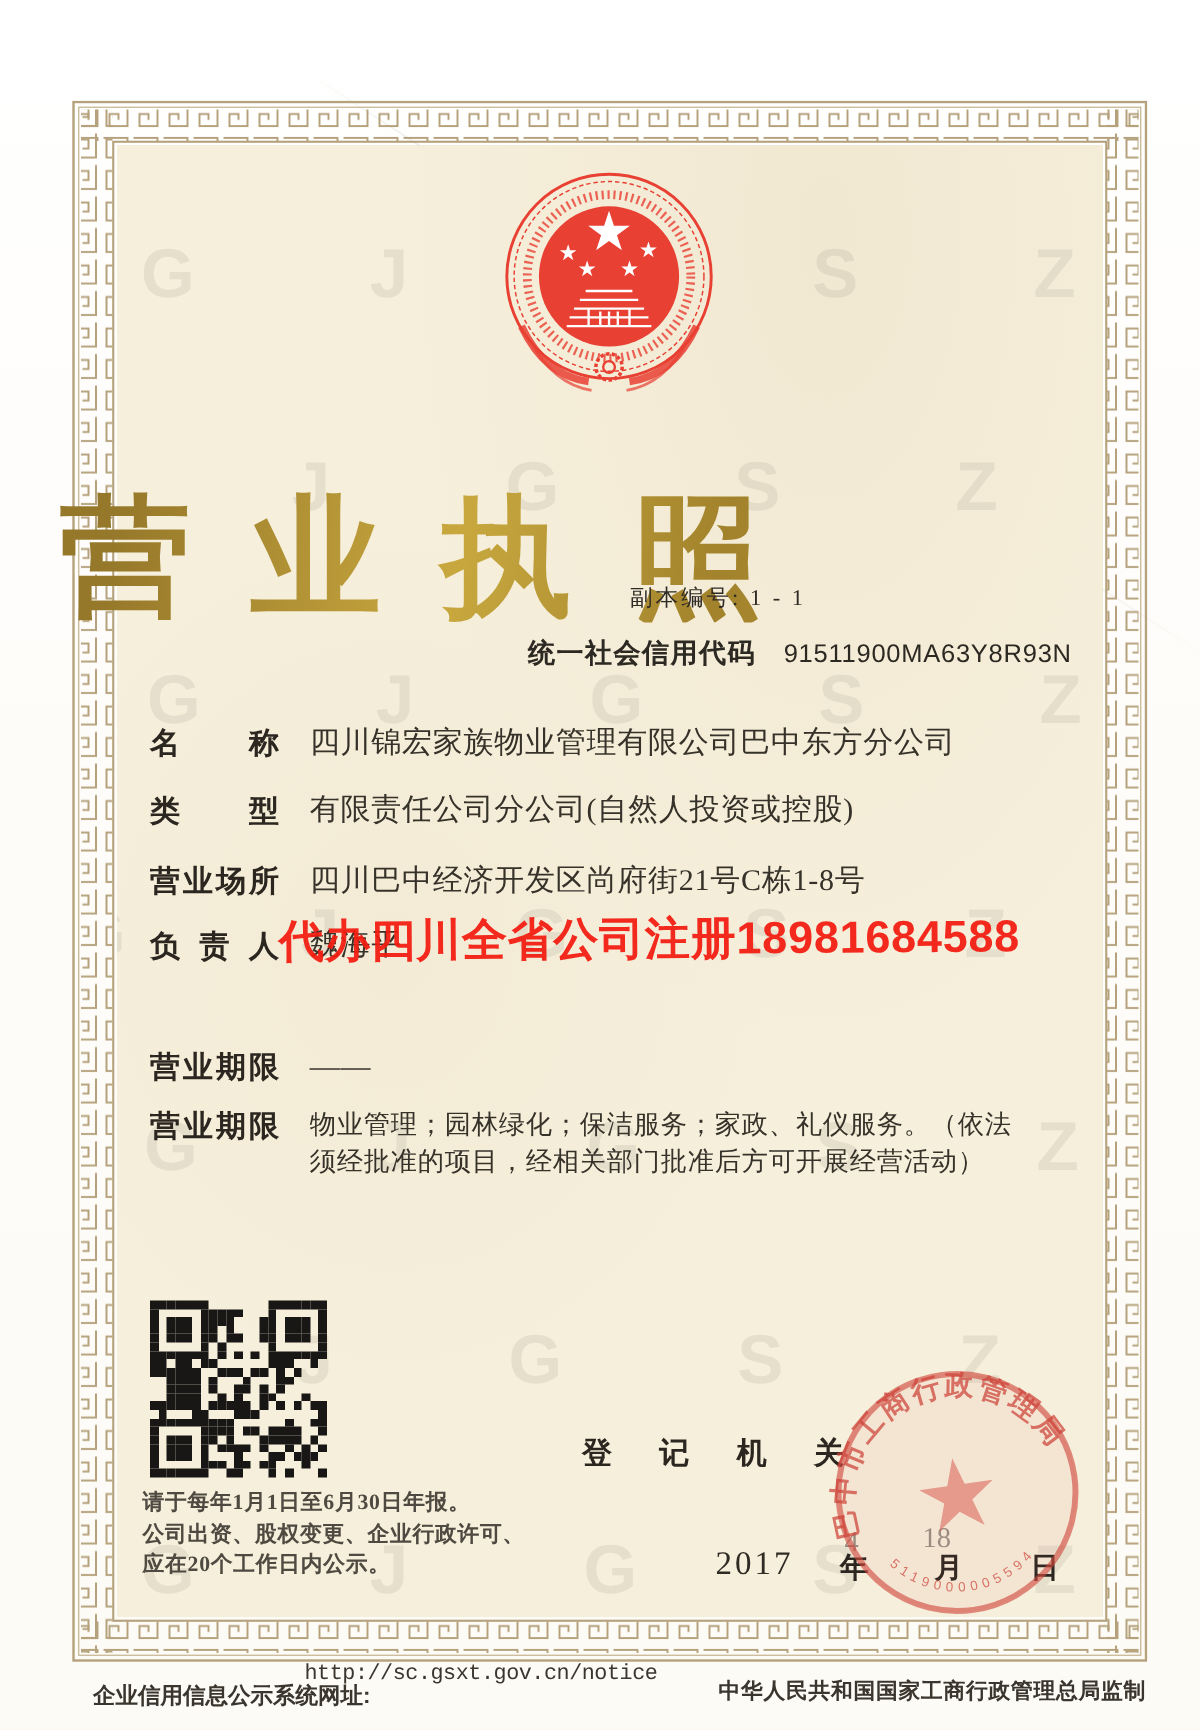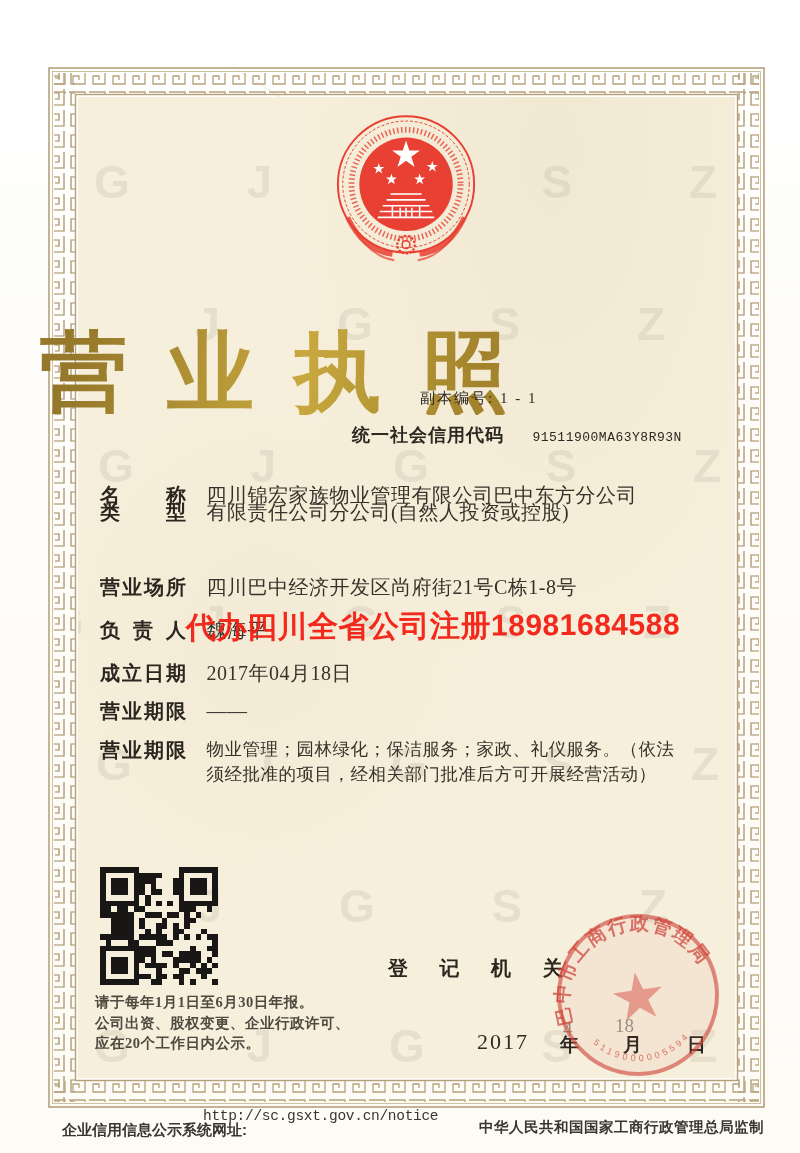--- a/index.html
+++ b/index.html
@@ -59,37 +59,37 @@
     -webkit-text-fill-color:transparent;
     text-shadow:none;line-height:1;margin-top:42px;
   }
   .subtitle{
     position:absolute;left:338px;top:396px;
     font-size:36px;font-weight:700;letter-spacing:5px;color:#ab8c33;
   }
   .creditline{position:absolute;left:352px;top:423px;white-space:nowrap;}
   .creditline .lbl{font-size:18px;font-weight:700;color:#2c2822;letter-spacing:1px;}
   .creditline .val{
-    font-family:Liberation Mono, monospace;
-    font-size:13px;color:#2c2822;margin-left:24px;letter-spacing:.5px;
+    font-family:Liberation Sans, sans-serif;
+    font-size:17px;color:#2c2822;margin-left:14px;letter-spacing:.5px;
   }
   
   .frow{position:absolute;left:100px;white-space:normal;}
   .flabel{
     display:inline-block;width:86px;vertical-align:top;
     font-size:20px;font-weight:700;color:#2b2720;
     text-align:justify;text-align-last:justify;
   }
   .fvalue{
     display:inline-block;vertical-align:top;margin-left:16px;width:560px;
     font-family:"Liberation Serif","DejaVu Serif",serif;
     font-size:20px;color:#36322a;line-height:26px;letter-spacing:.5px;
   }
   .frow.scope .fvalue{font-size:17.5px;width:478px;line-height:25px;}
-  .frow.f1{top:482px}.frow.f2{top:499px}.frow.f3{top:574px}
+  .frow.f1{top:482px}.frow.f2{top:527px}.frow.f3{top:574px}
   .frow.f4{top:617px}.frow.f5{top:660px}.frow.f6{top:698px}.frow.f7{top:737px}
   
   .ad{
     position:absolute;left:186px;top:606px;white-space:nowrap;
     font-size:30px;font-weight:700;color:#f41b10;opacity:.93;
     letter-spacing:.5px;transform:rotate(-.4deg);
   }
   
   .qr{
     position:absolute;left:100px;top:867px;width:118px;height:118px;
@@ -210,24 +210,20 @@
     <span class="fvalue">有限责任公司分公司(自然人投资或控股)</span>
   </div>
   <div class="frow f3">
     <span class="flabel">营业场所</span>
     <span class="fvalue">四川巴中经济开发区尚府街21号C栋1-8号</span>
   </div>
   <div class="frow f4">
     <span class="flabel">负责人</span>
     <span class="fvalue">魏海平</span>
   </div>
-  <div class="frow f5">
-    <span class="flabel">成立日期</span>
-    <span class="fvalue">2017年04月18日</span>
-  </div>
   <div class="frow f6">
     <span class="flabel">营业期限</span>
     <span class="fvalue">——</span>
   </div>
   <div class="frow f7 scope">
     <span class="flabel">营业期限</span>
     <span class="fvalue">物业管理；园林绿化；保洁服务；家政、礼仪服务。（依法须经批准的项目，经相关部门批准后方可开展经营活动）</span>
   </div>
 
   <div class="ad">代办四川全省公司注册18981684588</div>

